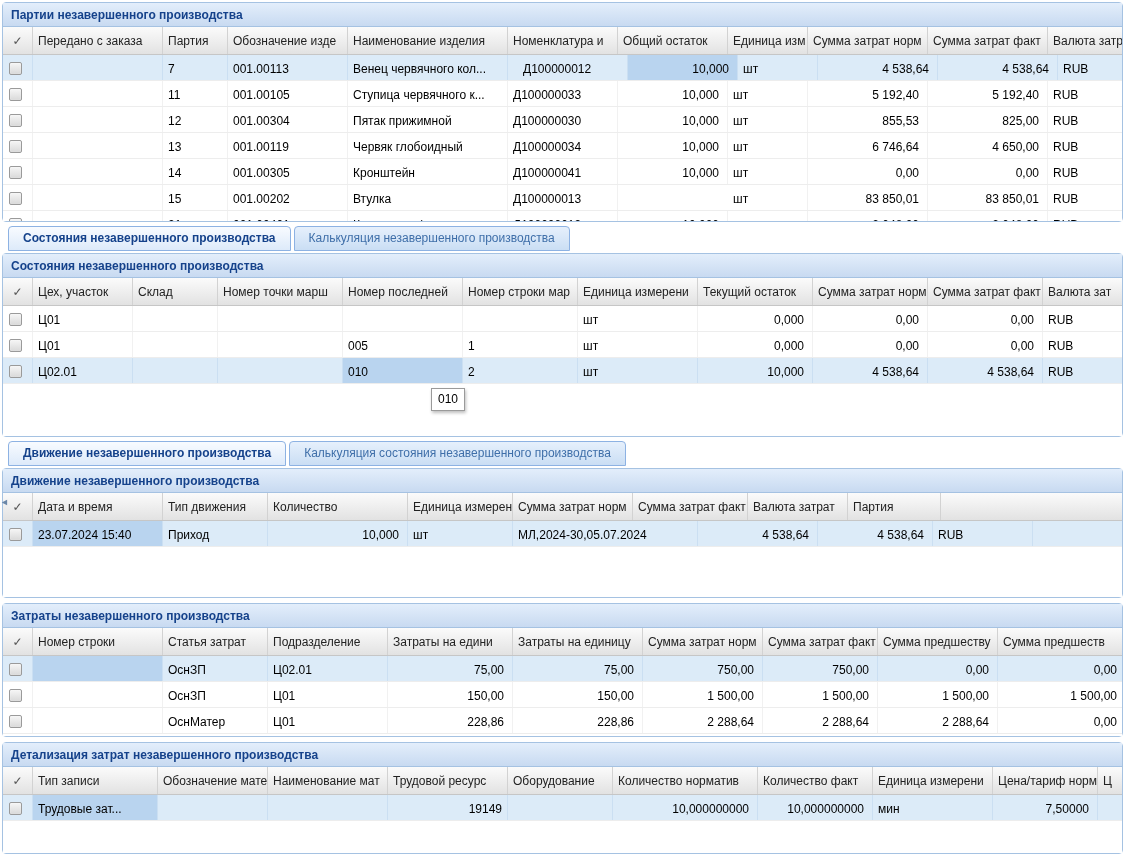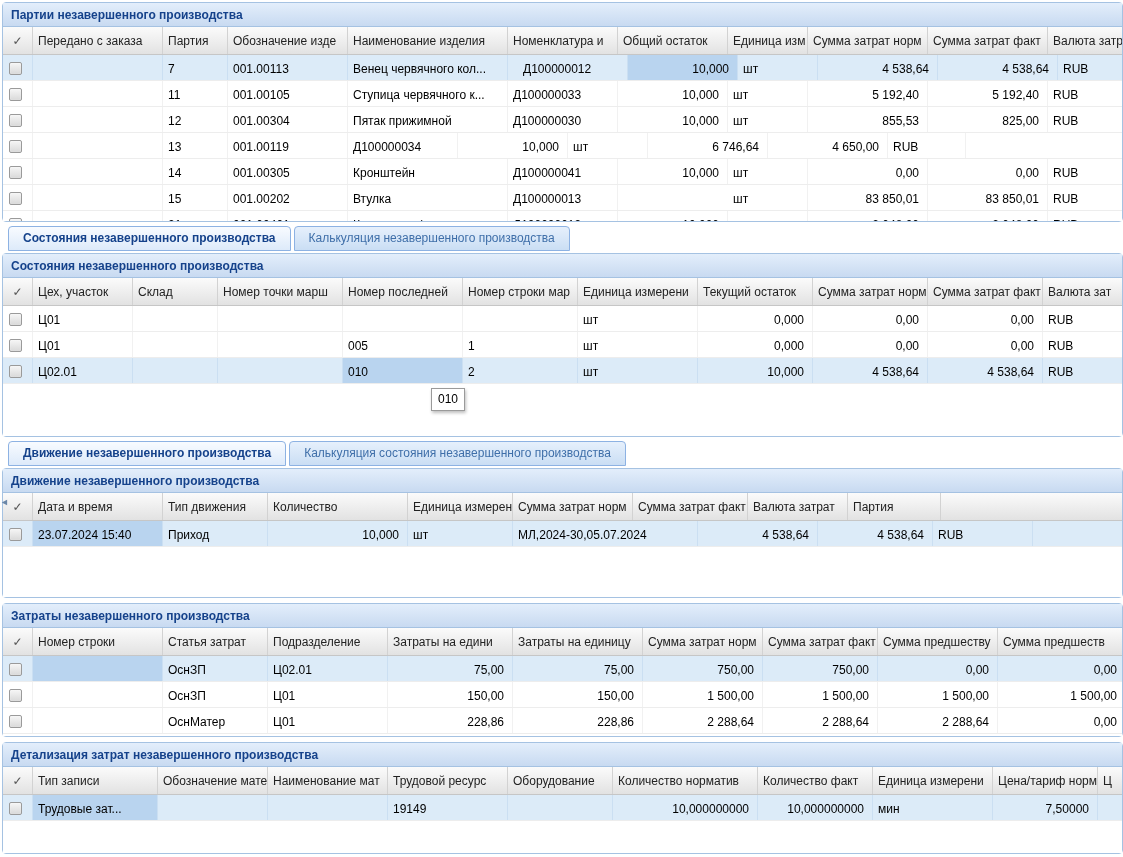--- a/index.html
+++ b/index.html
@@ -185,20 +185,21 @@
             <div class="g-cell num" style="width: 120px;">825,00</div>
             <div class="g-cell" style="width: 78px;">RUB</div>
           </div>
           <div class="g-row">
             <div class="g-cell checkcell" style="width: 30px;">
               <div class="cb"></div>
             </div>
             <div class="g-cell" style="width: 130px;"></div>
             <div class="g-cell" style="width: 65px;">13</div>
             <div class="g-cell" style="width: 120px;">001.00119</div>
+            <div class="g-cell" style="width: 160px;">Червяк глобоидный</div>
             <div class="g-cell" style="width: 110px;">Д100000034</div>
             <div class="g-cell num" style="width: 110px;">10,000</div>
             <div class="g-cell" style="width: 80px;">шт</div>
             <div class="g-cell num" style="width: 120px;">6 746,64</div>
             <div class="g-cell num" style="width: 120px;">4 650,00</div>
             <div class="g-cell" style="width: 78px;">RUB</div>
           </div>
           <div class="g-row">
             <div class="g-cell checkcell" style="width: 30px;">
               <div class="cb"></div>
@@ -436,21 +437,21 @@
           <div class="g-hcell" style="width: 28px;">Ц</div>
         </div>
         <div class="g-body" style="height: 58px;">
           <div class="g-row sel">
             <div class="g-cell checkcell" style="width: 30px;">
               <div class="cb"></div>
             </div>
             <div class="g-cell focus" style="width: 125px;">Трудовые зат...</div>
             <div class="g-cell" style="width: 110px;"></div>
             <div class="g-cell" style="width: 120px;"></div>
-            <div class="g-cell" style="width: 120px;">19149</div>
+            <div class="g-cell" style="width: 120px; text-align: right;">19149</div>
             <div class="g-cell" style="width: 105px;"></div>
             <div class="g-cell num" style="width: 145px;">10,000000000</div>
             <div class="g-cell num" style="width: 115px;">10,000000000</div>
             <div class="g-cell" style="width: 120px;">мин</div>
             <div class="g-cell num" style="width: 105px;">7,50000</div>
             <div class="g-cell" style="width: 28px;"></div>
           </div>
         </div>
       </div>
   </section>

